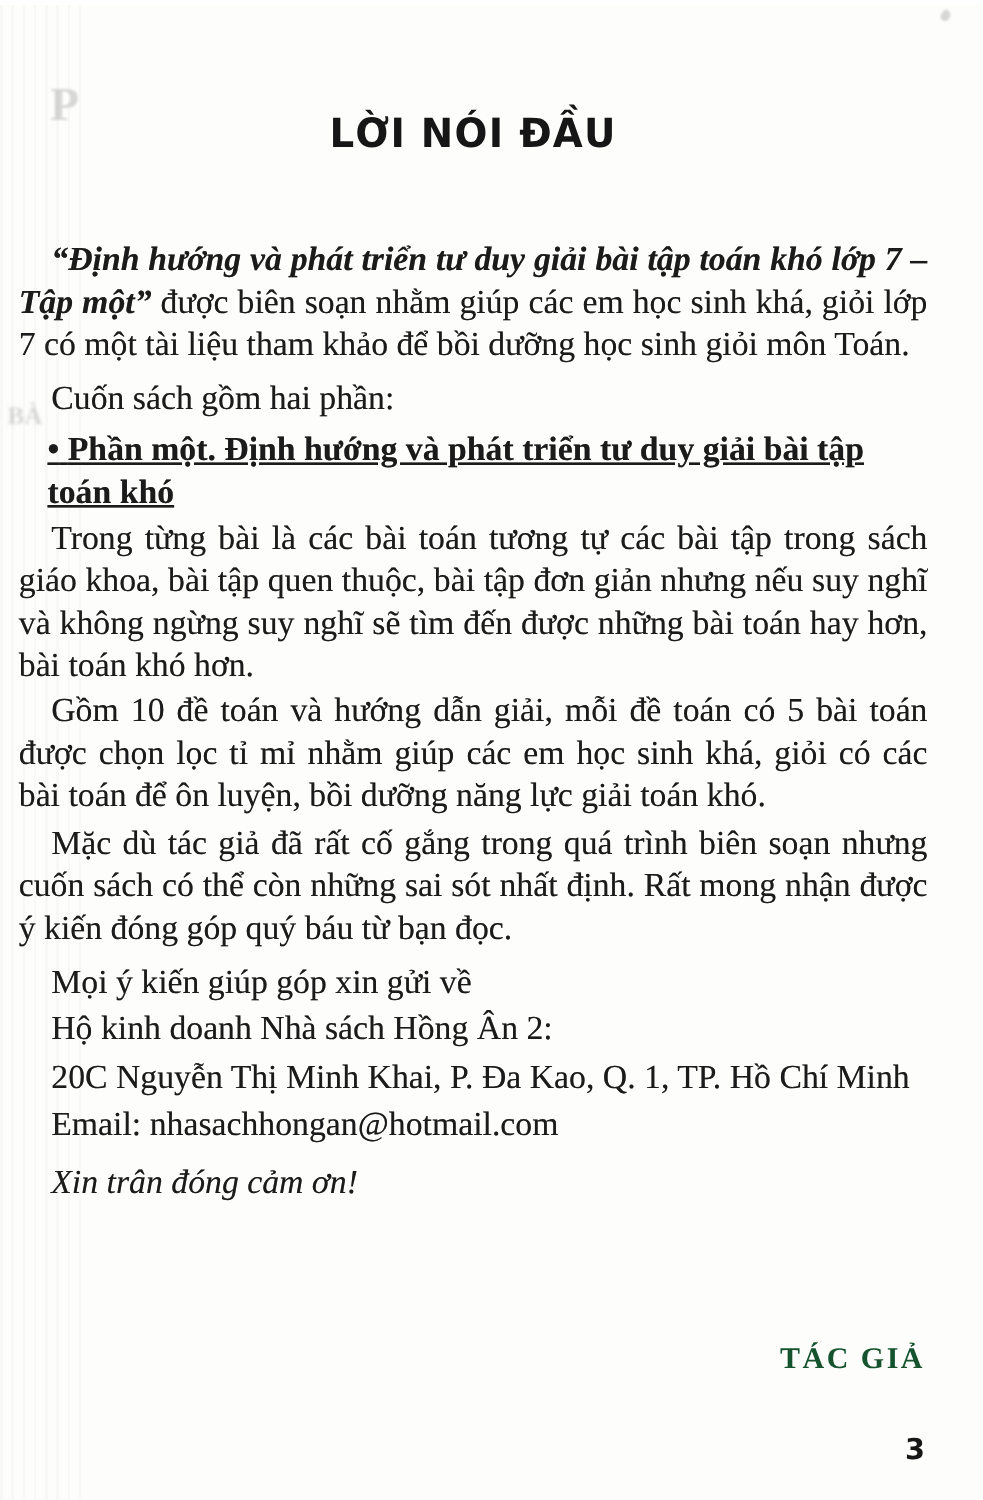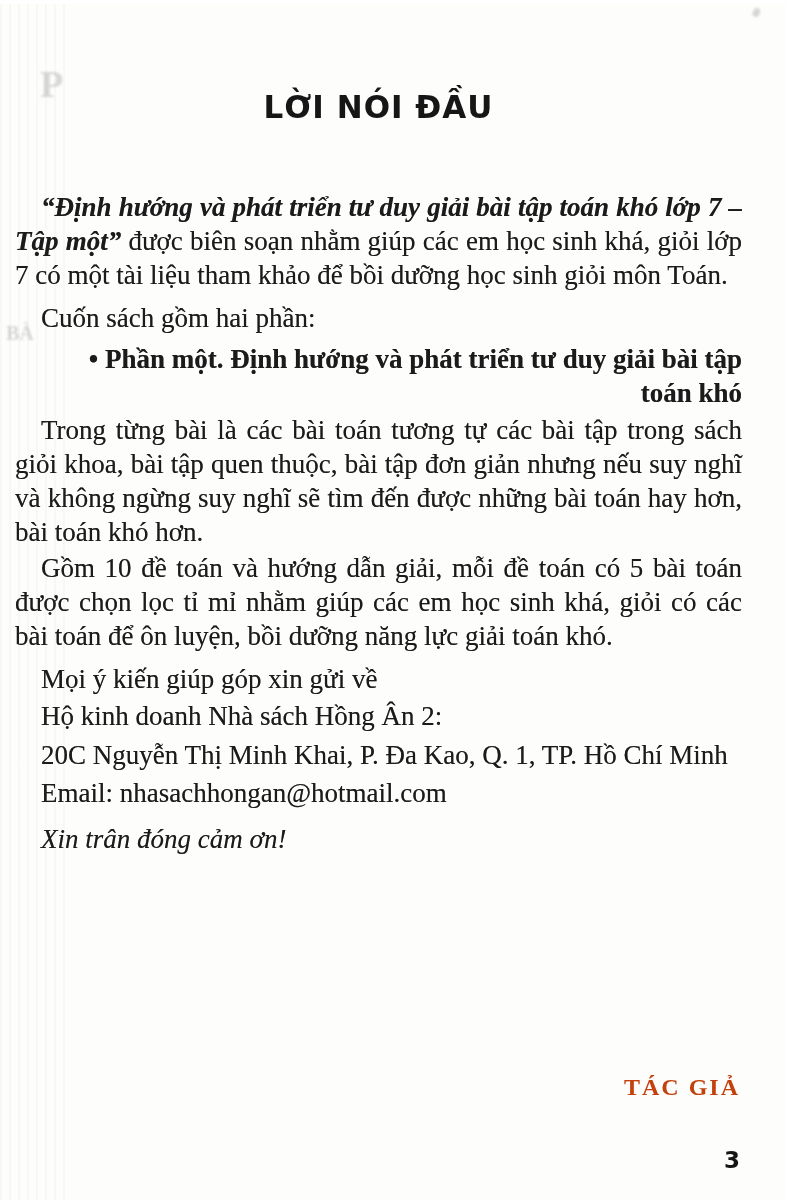--- a/index.html
+++ b/index.html
@@ -71,41 +71,42 @@
     text-indent: 26px;
     text-shadow: 0 0 0.4px rgba(27,27,27,0.55);
   }
   .lead-bold-italic { font-weight: bold; font-style: italic; }
   .strong { font-weight: normal; }
   .italic { font-style: italic; }
 
   .bullet {
     text-indent: 0;
     padding-left: 23px;
-    text-align: right;
+    text-align: left;
+    text-decoration: underline;
   }
   .bullet .dot { font-weight: bold; }
   .bullet .blabel { font-weight: bold; }
 
   .mt2  { margin-top: 2px; }
   .mt3  { margin-top: 3px; }
   .mt4  { margin-top: 4px; }
   .mt5  { margin-top: 5px; }
   .mt7  { margin-top: 7px; }
   .mt9  { margin-top: 9px; }
   .mt12 { margin-top: 12px; }
 
   .signature {
     position: absolute;
     top: 1070px;
     right: 46px;
     font-weight: bold;
     font-size: 24px;
     letter-spacing: 2px;
-    color: #c2410c;
+    color: #14532d;
   }
   .pagenum {
     position: absolute;
     top: 1143px;
     right: 46px;
     font-weight: bold;
     font-size: 23px;
     font-family: "DejaVu Sans", "Liberation Sans", sans-serif;
     color: #161616;
   }
@@ -121,26 +122,27 @@
   <div class="speck"></div>
 
   <h1 class="title">LỜI NÓI ĐẦU</h1>
 
   <p><span class="lead-bold-italic">“Định hướng và phát triển tư duy giải bài tập toán khó lớp 7 – Tập một”</span><span> được biên soạn nhằm giúp các em học sinh khá, giỏi lớp 7 có một tài liệu tham khảo để bồi dưỡng học sinh giỏi môn Toán.</span></p>
 
   <p class="mt9">Cuốn sách gồm hai phần:</p>
 
   <p class="bullet mt7"><span class="dot">•</span> <span class="blabel">Phần một. Định hướng và phát triển tư duy giải bài tập toán khó</span></p>
 
-  <p class="mt3">Trong từng bài là các bài toán tương tự các bài tập trong sách giỏi khoa, bài tập quen thuộc, bài tập đơn giản nhưng nếu suy nghĩ và không ngừng suy nghĩ sẽ tìm đến được những bài toán hay hơn, bài toán khó hơn.</p>
+  <p class="mt3">Trong từng bài là các bài toán tương tự các bài tập trong sách giáo khoa, bài tập quen thuộc, bài tập đơn giản nhưng nếu suy nghĩ và không ngừng suy nghĩ sẽ tìm đến được những bài toán hay hơn, bài toán khó hơn.</p>
 
 
   <p class="mt2">Gồm 10 đề toán và hướng dẫn giải, mỗi đề toán có 5 bài toán được chọn lọc tỉ mỉ nhằm giúp các em học sinh khá, giỏi có các bài toán để ôn luyện, bồi dưỡng năng lực giải toán khó.</p>
 
 
+  <p class="mt4">Mặc dù tác giả đã rất cố gắng trong quá trình biên soạn nhưng cuốn sách có thể còn những sai sót nhất định. Rất mong nhận được ý kiến đóng góp quý báu từ bạn đọc.</p>
 
   <p class="mt9">Mọi ý kiến giúp góp xin gửi về</p>
 
   <p class="strong mt3">Hộ kinh doanh Nhà sách Hồng Ân 2:</p>
 
   <p class="strong mt5">20C Nguyễn Thị Minh Khai, P. Đa Kao, Q. 1, TP. Hồ Chí Minh</p>
 
   <p class="mt4"><span class="strong">Email:</span> <span>nhasachhongan@hotmail.com</span></p>
 
   <p class="italic mt12">Xin trân đóng cảm ơn!</p>

